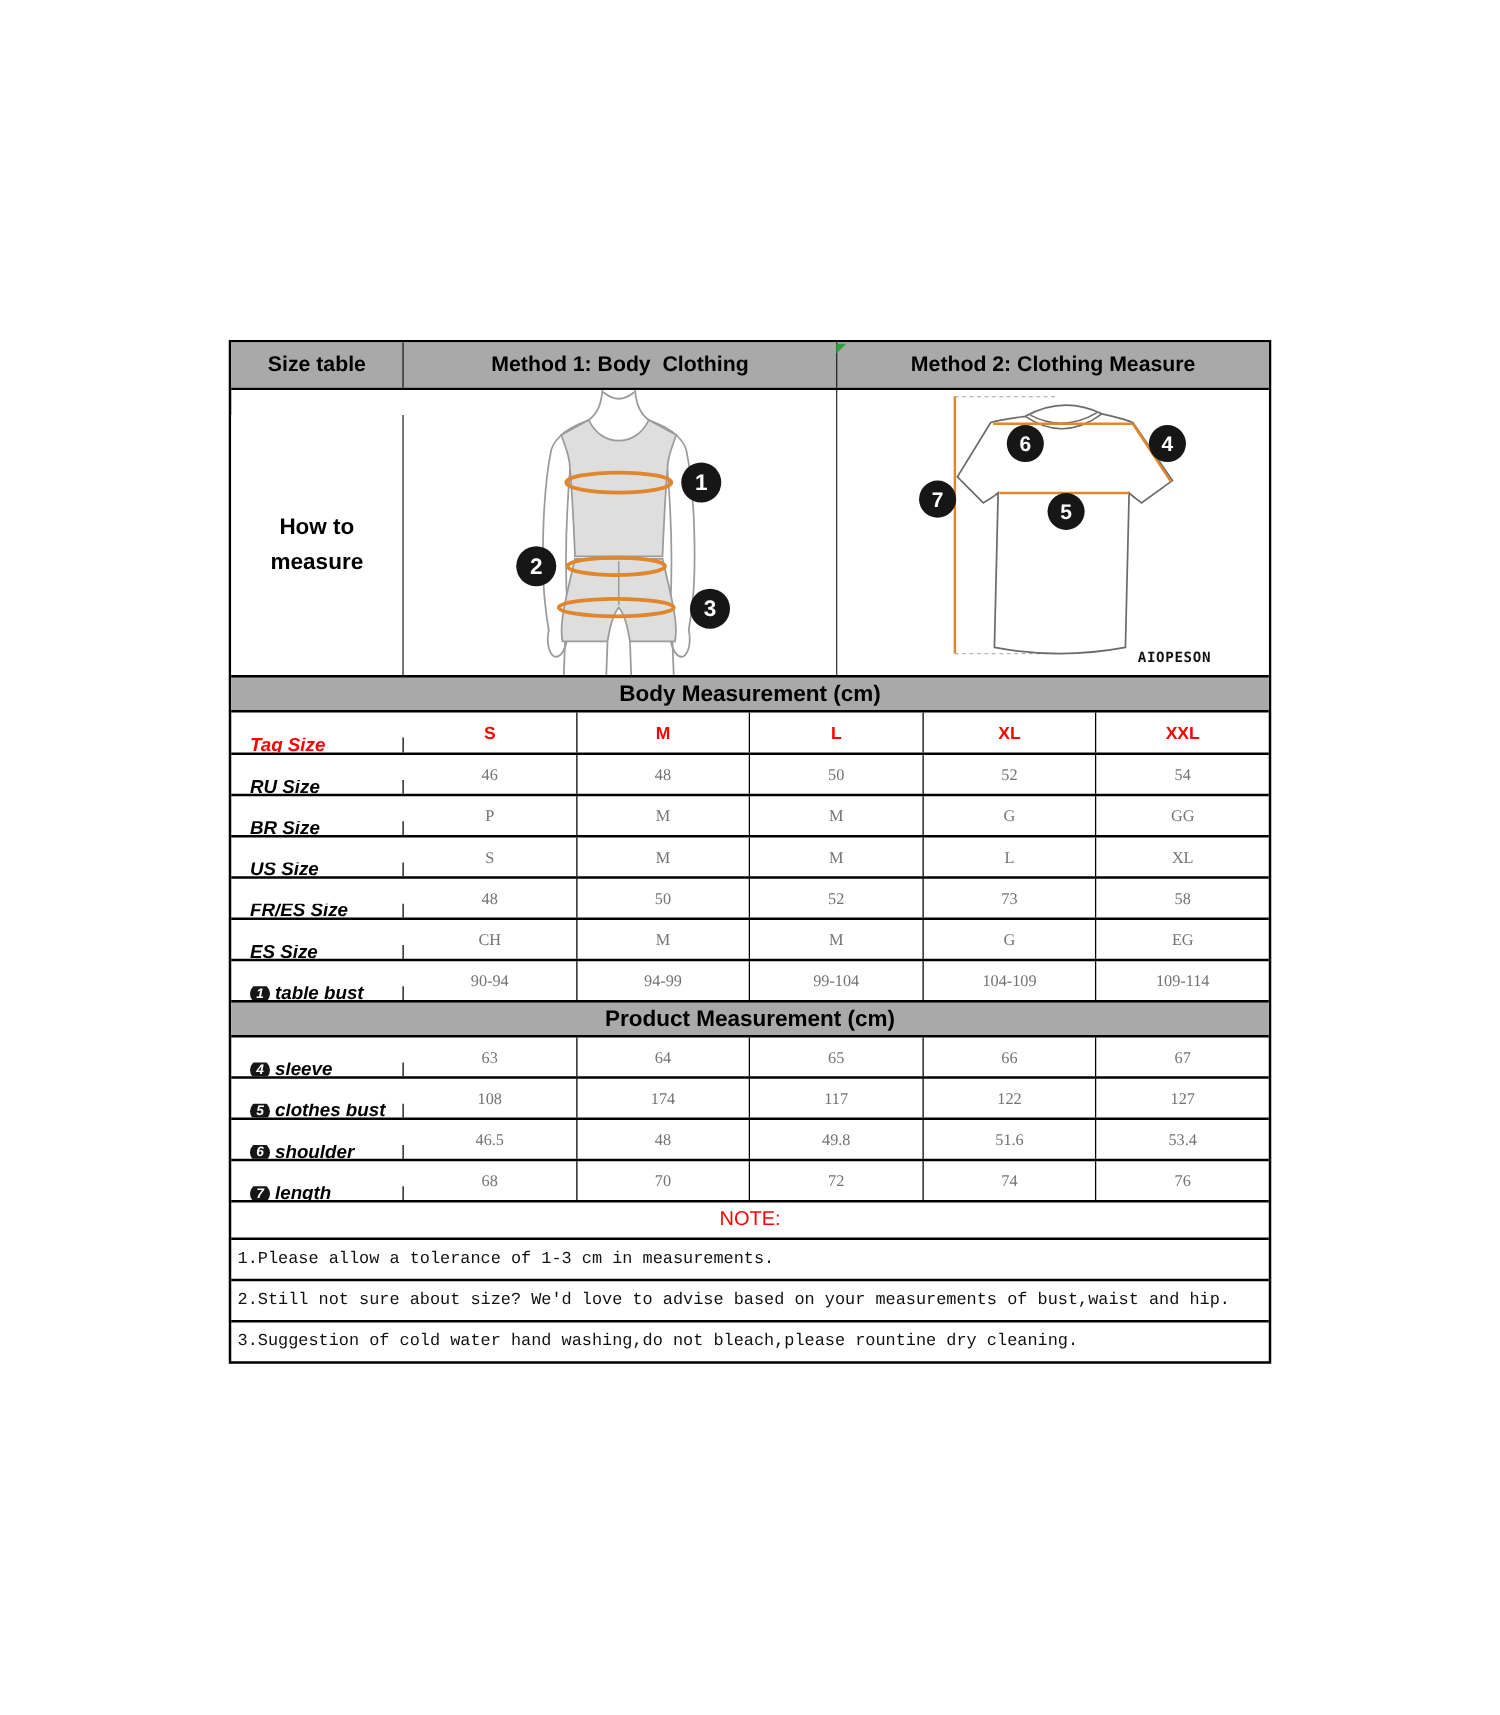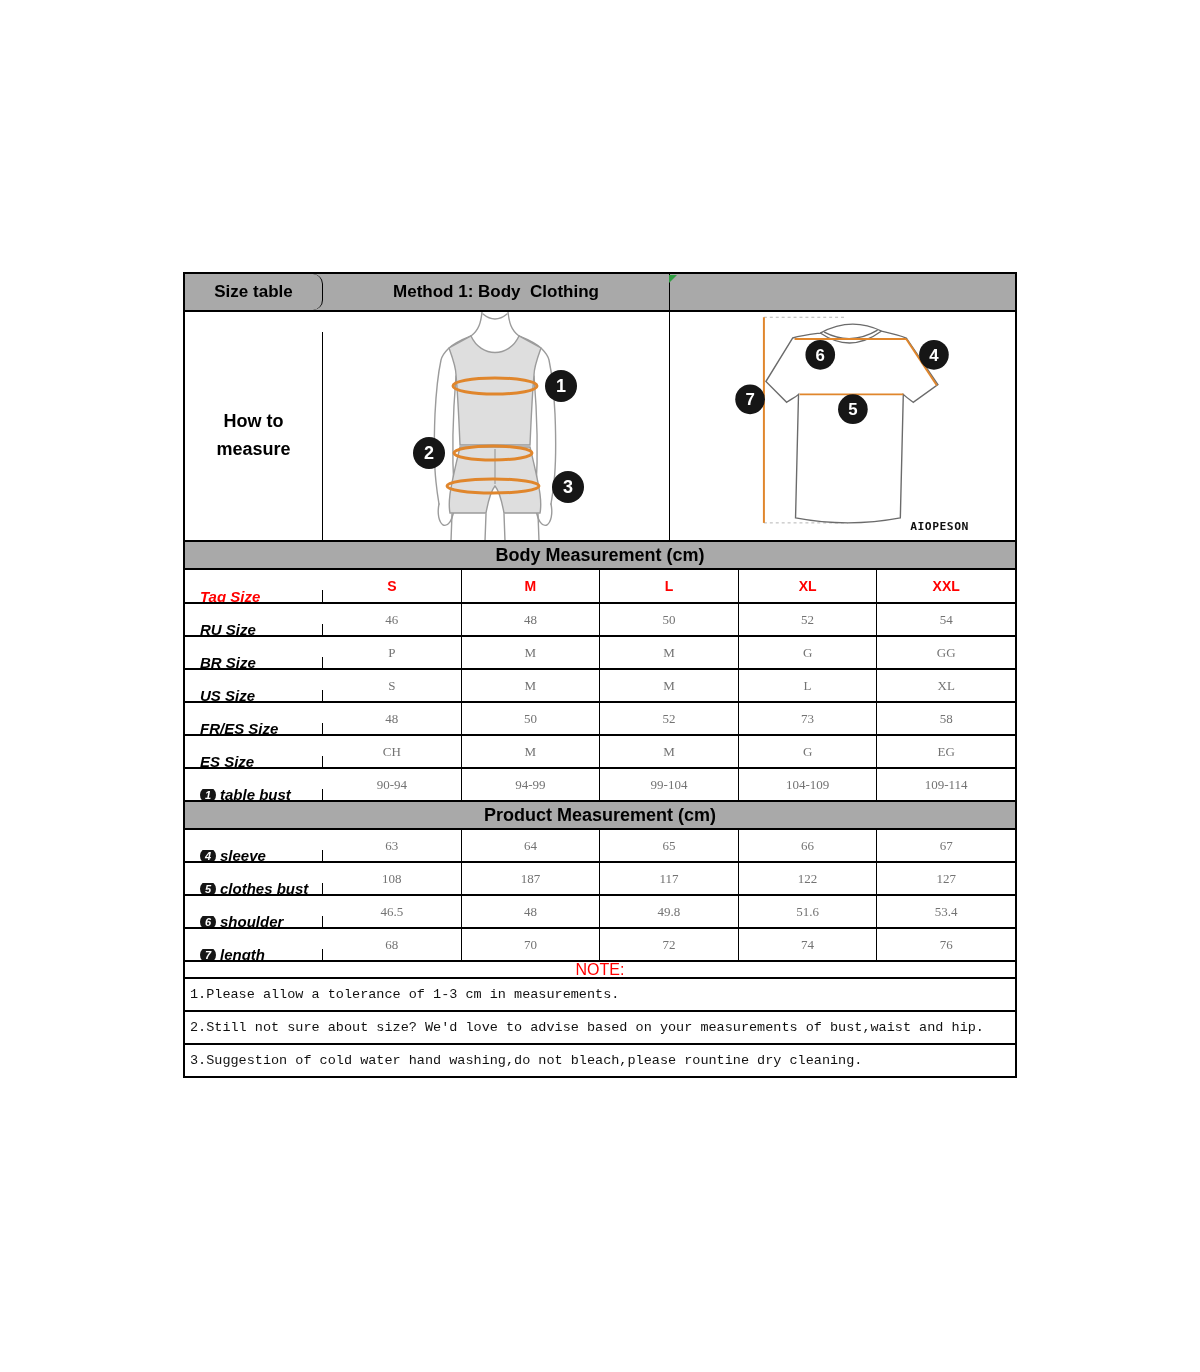--- a/index.html
+++ b/index.html
@@ -10,21 +10,21 @@
   .row{display:flex;box-sizing:border-box;border-top:2px solid #000;}
   .row.first{border-top:none;}
   .cell{box-sizing:border-box;display:flex;align-items:center;justify-content:center;
         border-right:1px solid #000;overflow:hidden;}
   .cell.last{border-right:none;}
   .c-label{flex:0 0 138px;margin-top:20px;}
   .c-val{flex:1;}
   
   .r-head{height:36px;background:#a9a9a9;}
   .r-head .cell{font-size:17px;font-weight:bold;white-space:pre;background:#a9a9a9;}
-  .hc1{flex:0 0 138px;border-radius:10px;}
+  .hc1{flex:0 0 138px;}
   .hc2{flex:0 0 347px;}
   .hc3{flex:1;}
   
   .r-illus{height:230px;}
   .r-illus .cell{align-items:center;justify-content:center;background:#fff;}
   .howto{flex-direction:column;font-size:18px;font-weight:bold;line-height:1.55;}
   .ic2{flex:0 0 347px;padding:0;}
   .ic3{flex:1;padding:0;}
   
   .bar{height:28px;background:#a9a9a9;display:flex;align-items:center;justify-content:center;
@@ -34,39 +34,40 @@
   .r-data{height:33px;}
   .r-data .c-label,.r-tag .c-label{justify-content:flex-start;padding-left:15px;
        font-weight:bold;font-size:15px;font-style:italic;}
   .r-data .c-val{font-size:13px;color:#737373;font-family:Liberation Serif, serif;}
   .r-tag .c-label{color:#ff0000;}
   .r-tag .c-val{color:#ff0000;font-weight:bold;font-size:14px;}
   .mk{display:inline-flex;flex:0 0 auto;width:16px;height:16px;border-radius:50%;
       background:#161616;color:#fff;font-size:11px;font-weight:bold;
       align-items:center;justify-content:center;margin-right:4px;}
   
-  .note-title{height:17px;display:flex;align-items:center;justify-content:center;
+  .note-title{height:30px;display:flex;align-items:center;justify-content:center;
       color:#ff0000;font-size:16px;border-top:2px solid #000;box-sizing:border-box;}
   .note-row{height:33px;display:flex;align-items:center;justify-content:flex-start;
       padding-left:5px;font-size:13.5px;color:#111;border-top:2px solid #000;box-sizing:border-box;font-family:Liberation Mono, monospace;}
   .flag{position:absolute;left:484px;top:1px;width:0;height:0;
       border-top:8px solid #2f9e41;border-right:8px solid transparent;}
   svg{display:block;}
   .brand{font-family:"DejaVu Sans Mono", monospace;font-weight:bold;font-size:11.5px;fill:#111;letter-spacing:0.5px;}
 </style>
 </head>
 <body>
 
 <div class="page">
   <div class="tbl">
     <div class="flag"></div>
 
     <div class="row r-head first">
       <div class="cell hc1">Size table</div>
       <div class="cell hc2">Method 1: Body  Clothing</div>
+      <div class="cell hc3 last">Method 2: Clothing Measure</div>
     </div>
 
     <div class="row r-illus">
       <div class="cell c-label howto">
         <div>How to</div>
         <div>measure</div>
       </div>
       <div class="cell ic2">
         <svg width="346" height="229" viewBox="0 0 346 229">
 
@@ -226,21 +227,21 @@
       <div class="cell c-val">65</div>
       <div class="cell c-val">66</div>
       <div class="cell c-val last">67</div>
     </div>
     <div class="row r-data">
       <div class="cell c-label">
         <span class="mk">5</span>
         <span>clothes bust</span>
       </div>
       <div class="cell c-val">108</div>
-      <div class="cell c-val">187</div>
+      <div class="cell c-val">174</div>
       <div class="cell c-val">117</div>
       <div class="cell c-val">122</div>
       <div class="cell c-val last">127</div>
     </div>
     <div class="row r-data">
       <div class="cell c-label">
         <span class="mk">6</span>
         <span>shoulder</span>
       </div>
       <div class="cell c-val">46.5</div>

